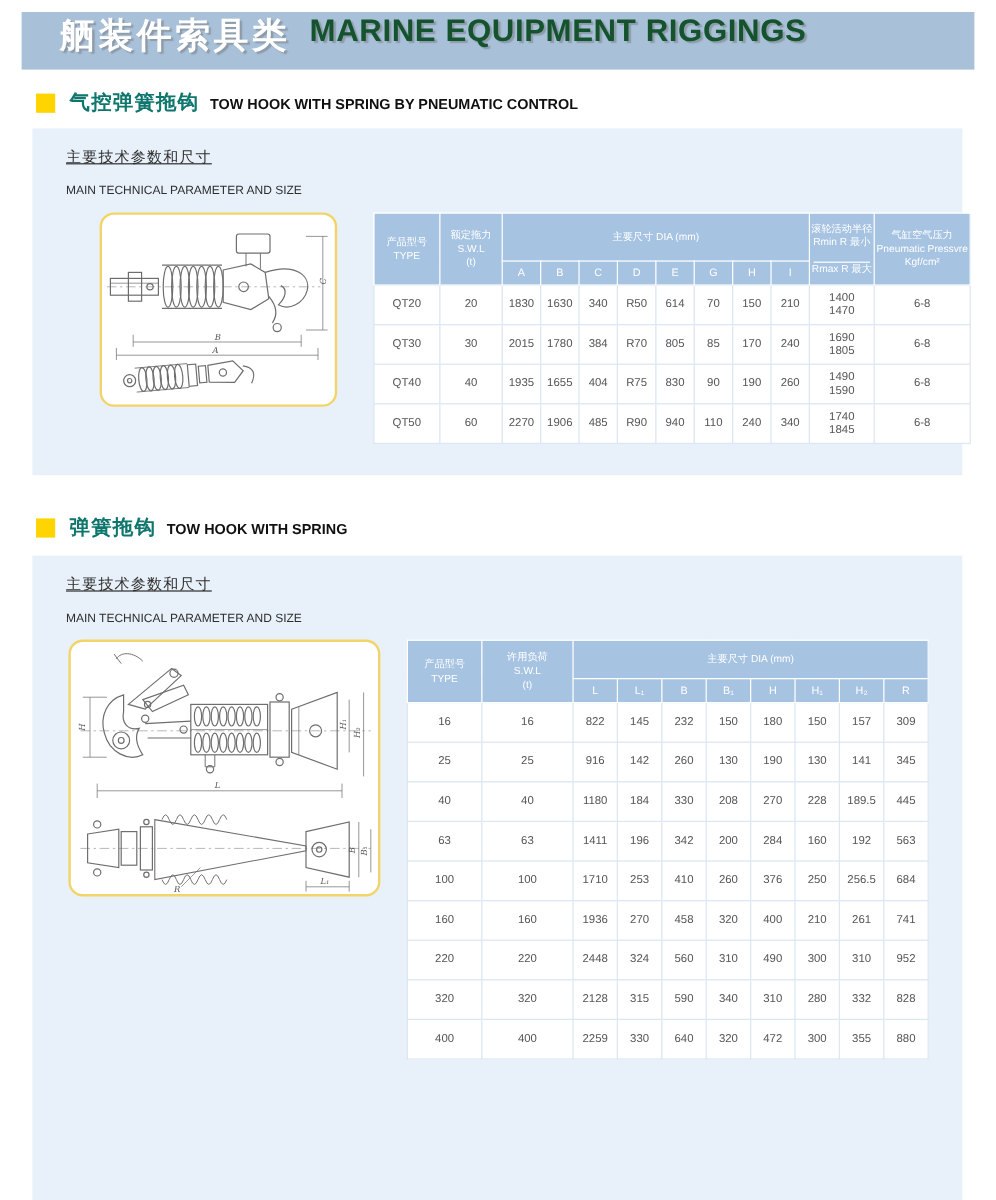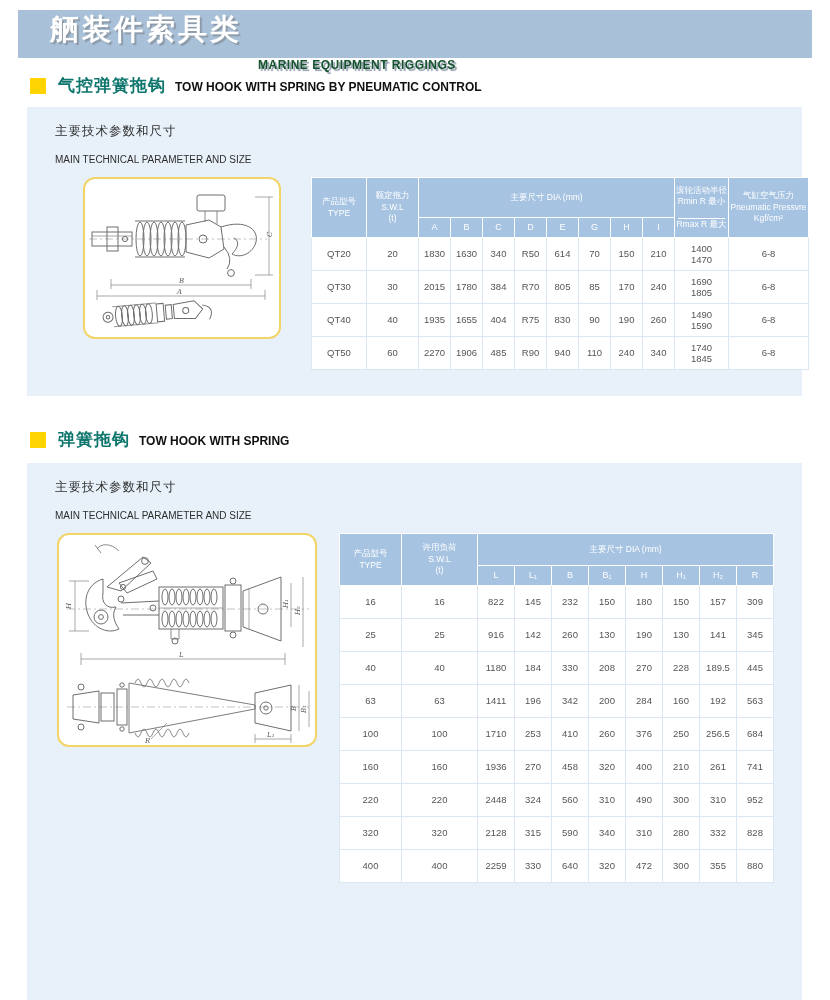--- a/index.html
+++ b/index.html
@@ -11,38 +11,37 @@
   
   .banner {
     margin:10px 18px 0 18px; height:48px; background:#a8c0d8;
     display:flex; padding-left:32px; gap:16px;
   }
   .banner-zh {
     font-size:29px; font-weight:bold; color:#ffffff; letter-spacing:3px;
     text-shadow:2px 2px 1px #8d9aa8;
   }
   .banner-en {
-    font-size:12px; font-weight:bold; color:#14532d; letter-spacing:.5px;
+    font-size:26px; font-weight:bold; color:#14532d; letter-spacing:.5px;
     text-shadow:2px 2px 1px #8d9aa8;
-    margin-top:48px;
   }
   
   .section-head { display:flex; align-items:center; gap:12px; margin-left:30px; }
   .section-head.first { margin-top:16px; }
   .section-head.second { margin-top:32px;align-items:center; }
   .bullet { width:16px; height:16px; background:#ffd400; flex:0 0 16px; }
   .head-zh { font-size:17px; font-weight:bold; color:#0f766e; letter-spacing:1px; }
   .head-en { font-size:12px; font-weight:bold; color:#101010; margin-left:-3px; padding-top:3px; }
   
   .panel {
     margin:10px 28px 0 27px; background:#e8f1fa;
     padding:16px 22px 26px 28px;
   }
   .panel.tall { height:548px; margin-top:12px; }
-  .param-zh { font-size:12.5px; color:#2e2e2e; letter-spacing:1px; }
+  .param-zh { font-size:12.5px; color:#2e2e2e; letter-spacing:1px;text-decoration:underline; }
   .param-en { font-size:10px; color:#2e2e2e; margin-top:14px; }
   .content { display:flex; align-items:flex-start; margin-top:12px; }
   
   .draw-box {
     background:#ffffff; border:2px solid #f2d469; border-radius:12px;
     flex:0 0 auto; overflow:hidden;
   }
   .draw-box.d1 { width:198px; height:162px; margin-left:28px; }
   .draw-box.d2 { width:260px; height:214px; margin-left:2px; }
   .draw-box svg { display:block; }

